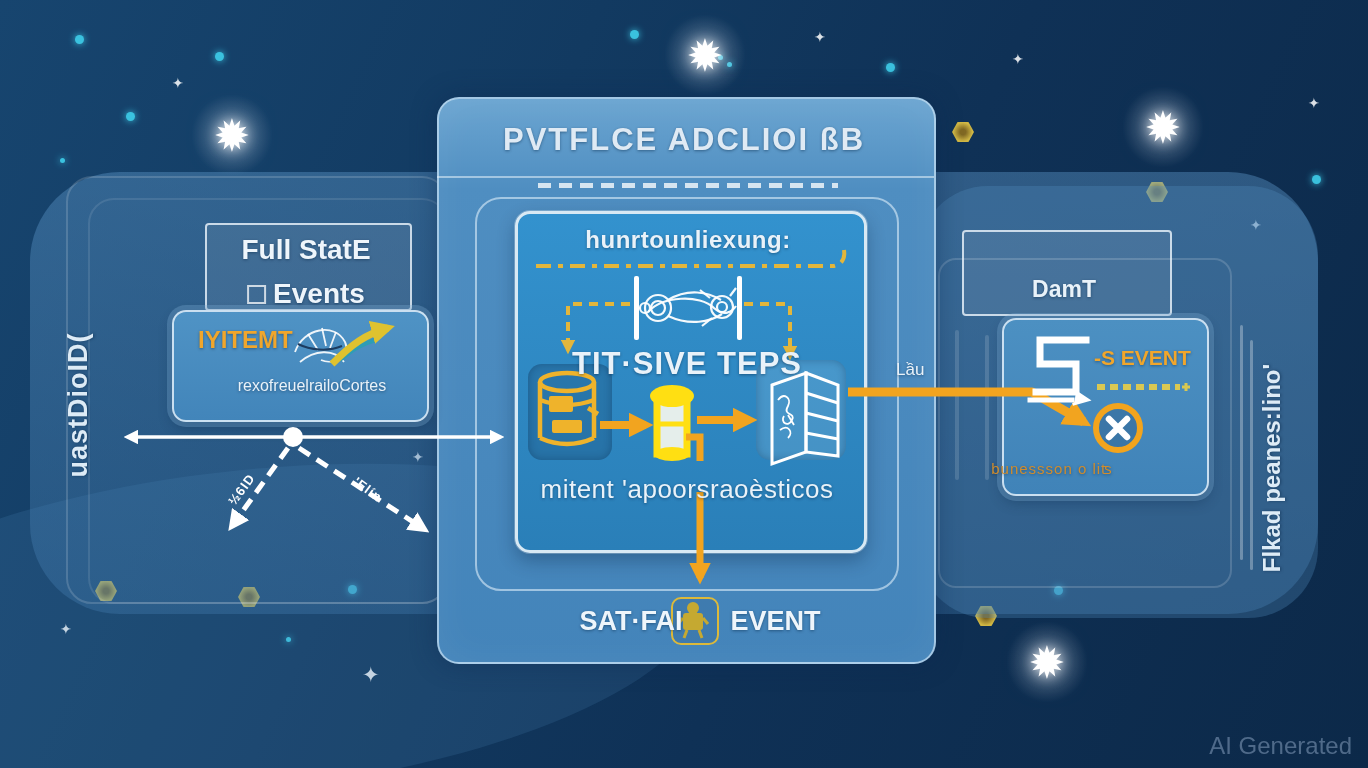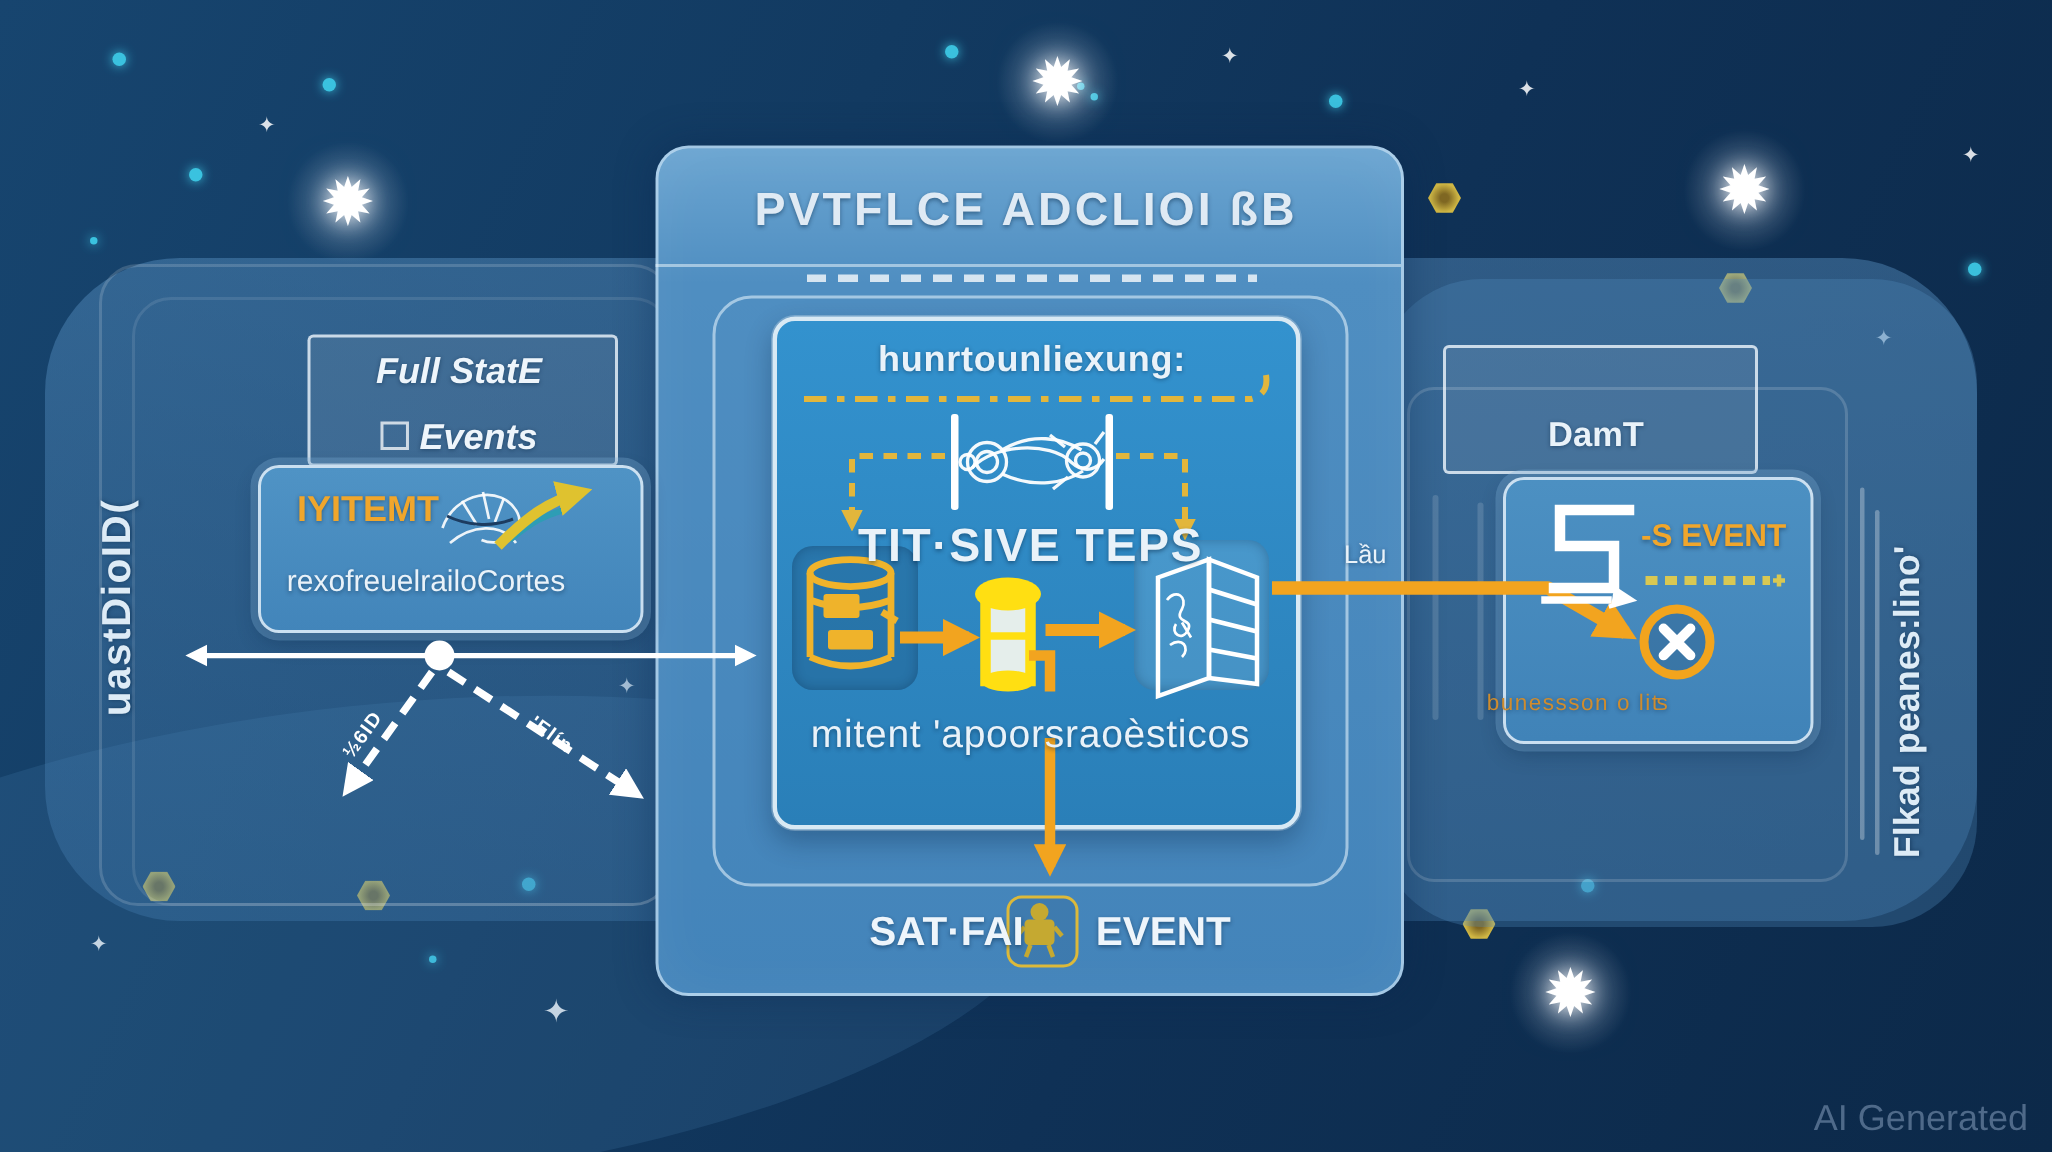--- a/index.html
+++ b/index.html
@@ -44,21 +44,21 @@
   .title-box{position:absolute;border:2px solid rgba(236,245,252,.8);border-radius:4px;background:rgba(255,255,255,.08);}
   .card{position:absolute;border:2px solid rgba(226,239,249,.85);border-radius:14px;
     background:linear-gradient(180deg,#4f93c5,#4285ba);box-shadow:0 0 0 5px rgba(130,178,218,.3),0 6px 14px rgba(0,25,55,.3);}
   
   .txt{position:absolute;color:#e9f2f9;text-shadow:0 1px 3px rgba(0,30,60,.45);white-space:nowrap;}
   .ctr{transform:translateX(-50%);text-align:center;}
   .t-title{font-size:31px;font-weight:bold;letter-spacing:2px;color:#dfeaf4;}
   .t-heading{font-size:24px;font-weight:bold;letter-spacing:.5px;}
   .t-sub{font-size:31px;font-weight:bold;letter-spacing:1px;}
   .t-cap{font-size:26px;letter-spacing:.5px;}
-  .t-box{font-size:24px;font-weight:bold;color:#eef5fb;font-style:italic;}
+  .t-box{font-size:28px;font-weight:bold;color:#eef5fb;}
   .t-orange{color:#f0a62c;font-weight:bold;}
   .t-small-orange{color:#cf8c2e;font-size:15px;letter-spacing:1px;}
   .footer-row{position:absolute;left:500px;top:598px;width:400px;height:46px;display:flex;align-items:center;justify-content:center;gap:0;}
   .footer-row .t-foot{font-size:27px;font-weight:bold;color:#eef5fb;text-shadow:0 1px 3px rgba(0,30,60,.45);}
   .sat-icon{width:44px;height:44px;border:2.5px solid #dcb93a;border-radius:10px;background:rgba(40,80,120,.18);display:flex;align-items:center;justify-content:center;}
   .vlabel{position:absolute;white-space:nowrap;font-weight:bold;color:#ddebf6;text-shadow:0 1px 3px rgba(0,30,60,.5);}
   .diag-label{position:absolute;font-size:13px;font-weight:bold;color:#fff;letter-spacing:1px;}
   .sq{display:inline-block;width:15px;height:15px;border:2px solid rgba(255,255,255,.75);margin-right:7px;vertical-align:-1px;}
   .watermark{position:absolute;right:16px;bottom:8px;font-size:24px;color:rgba(145,170,200,.5);}
   svg.overlay{position:absolute;left:0;top:0;pointer-events:none;}
@@ -235,21 +235,21 @@
 
   <div class="footer-row">
     <span class="t-foot">SAT·FAI</span>
     <span style="width:48px"></span>
     <span class="t-foot">EVENT</span>
   </div>
 
   <div class="txt ctr t-box" style="left:306px;top:234px">Full StatE</div>
   <div class="txt ctr t-box" style="left:306px;top:278px"><span class="sq"></span><span>Events</span></div>
   <div class="txt t-orange" style="left:198px;top:326px;font-size:24px">IYITEMT</div>
-  <div class="txt ctr" style="left:284px;top:377px;font-size:20px">rexofreuelrailoCortes</div>
+  <div class="txt ctr" style="left:312px;top:377px;font-size:16px">rexofreuelrailoCortes</div>
   <div class="diag-label" style="left:224px;top:482px;transform:rotate(-54deg)">½6ID</div>
   <div class="diag-label" style="left:352px;top:482px;transform:rotate(36deg)">'Elín</div>
 
   <div class="txt ctr" style="left:1064px;top:276px;font-size:23px;font-weight:bold">DamT</div>
   <div class="txt t-orange" style="left:1094px;top:346px;font-size:21px">-S EVENT</div>
   <div class="txt ctr t-small-orange" style="left:1052px;top:460px">bunessson o liʦ</div>
   <div class="txt" style="left:896px;top:360px;font-size:17px">Lầu</div>
 
   <div class="vlabel" style="left:78px;top:405px;font-size:27px;letter-spacing:1px;transform:translate(-50%,-50%) rotate(-90deg)">uastDioID(</div>
   <div class="vlabel" style="left:1272px;top:468px;font-size:24px;transform:translate(-50%,-50%) rotate(-90deg)">Flkad peanes:lino'</div>

